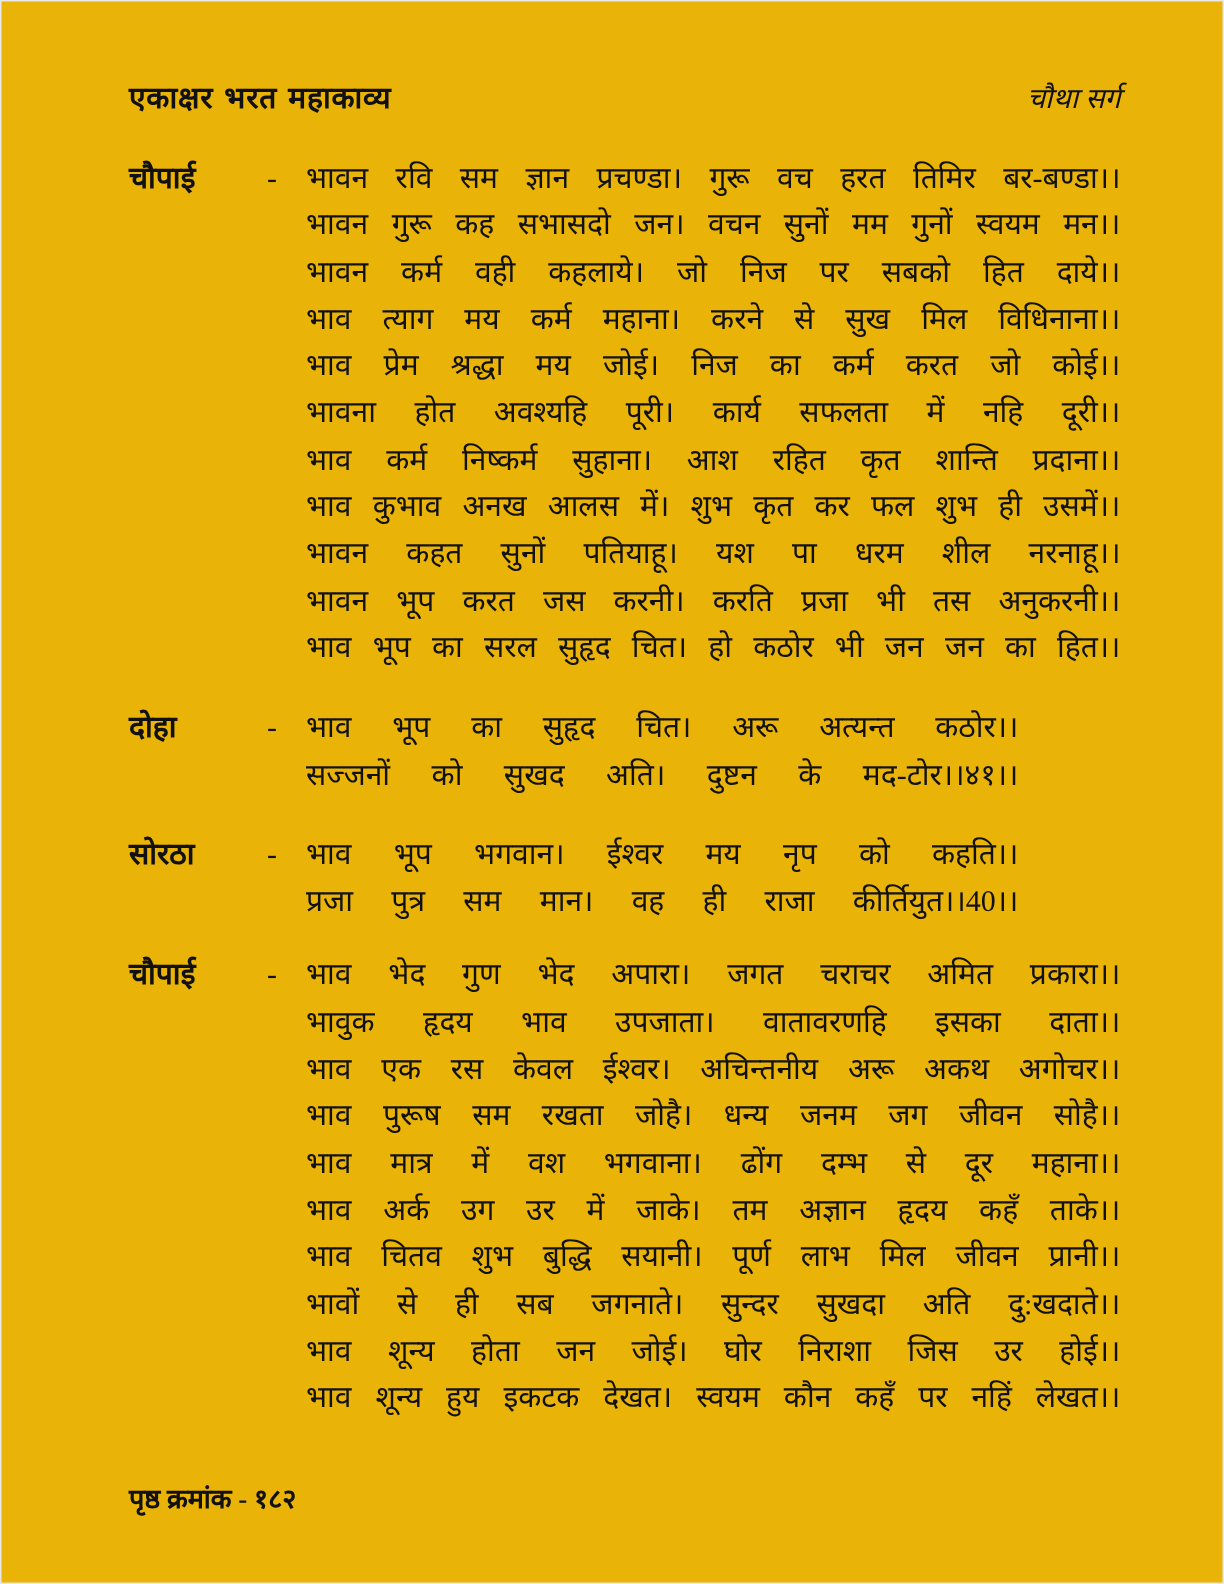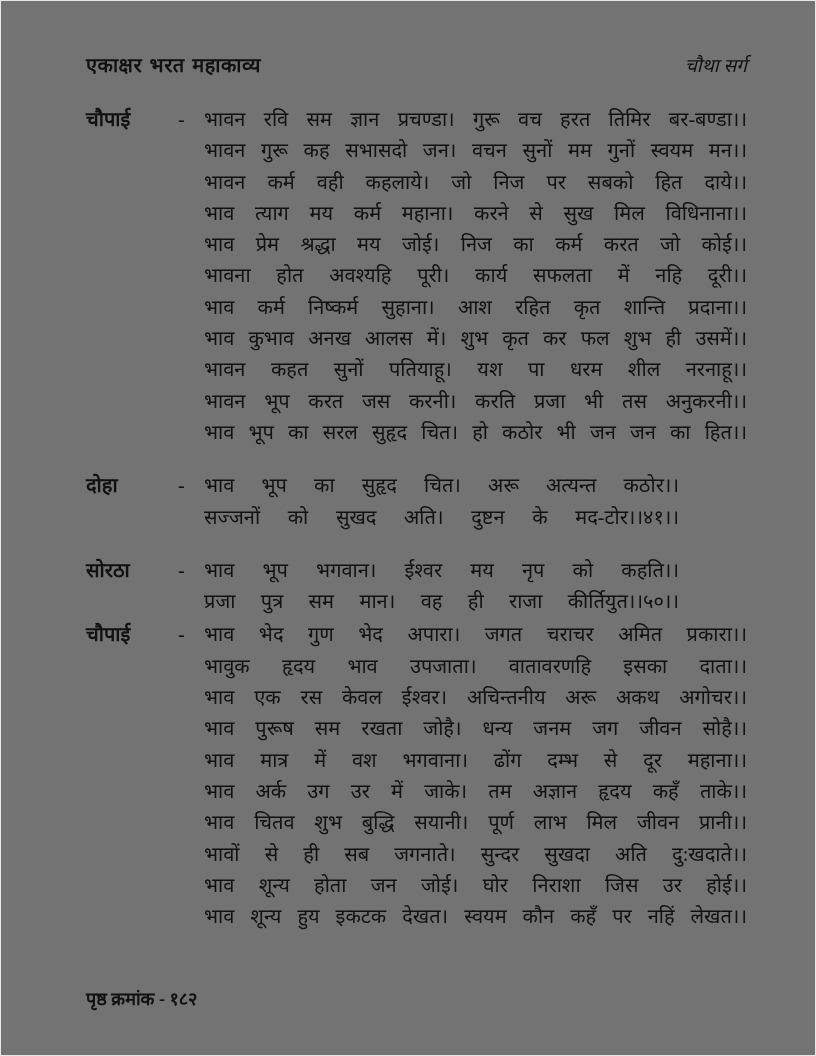--- a/index.html
+++ b/index.html
@@ -5,21 +5,21 @@
   html, body {
     margin: 0;
     padding: 0;
     background: #ffffff;
   }
   .page {
     position: relative;
     width: 816px;
     height: 1056px;
     box-sizing: border-box;
-    background: #737373;
+    background: #eab308;
     border: 1px solid #e8e8e8;
     padding: 50px 68px 0 85px;
     font-family: "Liberation Serif", "DejaVu Serif", serif;
     color: #111111;
     overflow: hidden;
   }
   .page-header {
     display: flex;
     justify-content: space-between;
     align-items: baseline;
@@ -34,21 +34,21 @@
   .chapter-title {
     font-size: 19px;
     font-style: italic;
     font-family: "Liberation Serif", "DejaVu Serif", serif;
   }
   .verse-section {
     display: flex;
     align-items: flex-start;
   }
   .verse-section.gap-lg { margin-bottom: 22px; }
-  .verse-section.gap-sm { margin-bottom: 2px; }
+  .verse-section.gap-sm { margin-bottom: 18px; }
   .section-label-col {
     position: relative;
     width: 118px;
     flex: 0 0 118px;
     font-size: 20px;
     line-height: 31.3px;
     font-weight: 600;
   }
   .section-dash {
     position: absolute;
@@ -111,21 +111,21 @@
         <div class="section-label-col"><span>दोहा</span><span class="section-dash">-</span></div>
         <div class="verse-lines narrow">
           <div class="verse-line">भाव भूप का सुहृद चित। अरू अत्यन्त कठोर।।</div>
           <div class="verse-line">सज्जनों को सुखद अति। दुष्टन के मद-टोर।।४१।।</div>
         </div>
       </section>
       <section class="verse-section gap-sm">
         <div class="section-label-col"><span>सोरठा</span><span class="section-dash">-</span></div>
         <div class="verse-lines narrow">
           <div class="verse-line">भाव भूप भगवान। ईश्वर मय नृप को कहति।।</div>
-          <div class="verse-line">प्रजा पुत्र सम मान। वह ही राजा कीर्तियुत।।५०।।</div>
+          <div class="verse-line">प्रजा पुत्र सम मान। वह ही राजा कीर्तियुत।।40।।</div>
         </div>
       </section>
       <section class="verse-section gap-lg">
         <div class="section-label-col"><span>चौपाई</span><span class="section-dash">-</span></div>
         <div class="verse-lines">
           <div class="verse-line">भाव भेद गुण भेद अपारा। जगत चराचर अमित प्रकारा।।</div>
           <div class="verse-line">भावुक हृदय भाव उपजाता। वातावरणहि इसका दाता।।</div>
           <div class="verse-line">भाव एक रस केवल ईश्वर। अचिन्तनीय अरू अकथ अगोचर।।</div>
           <div class="verse-line">भाव पुरूष सम रखता जोहै। धन्य जनम जग जीवन सोहै।।</div>
           <div class="verse-line">भाव मात्र में वश भगवाना। ढोंग दम्भ से दूर महाना।।</div>

